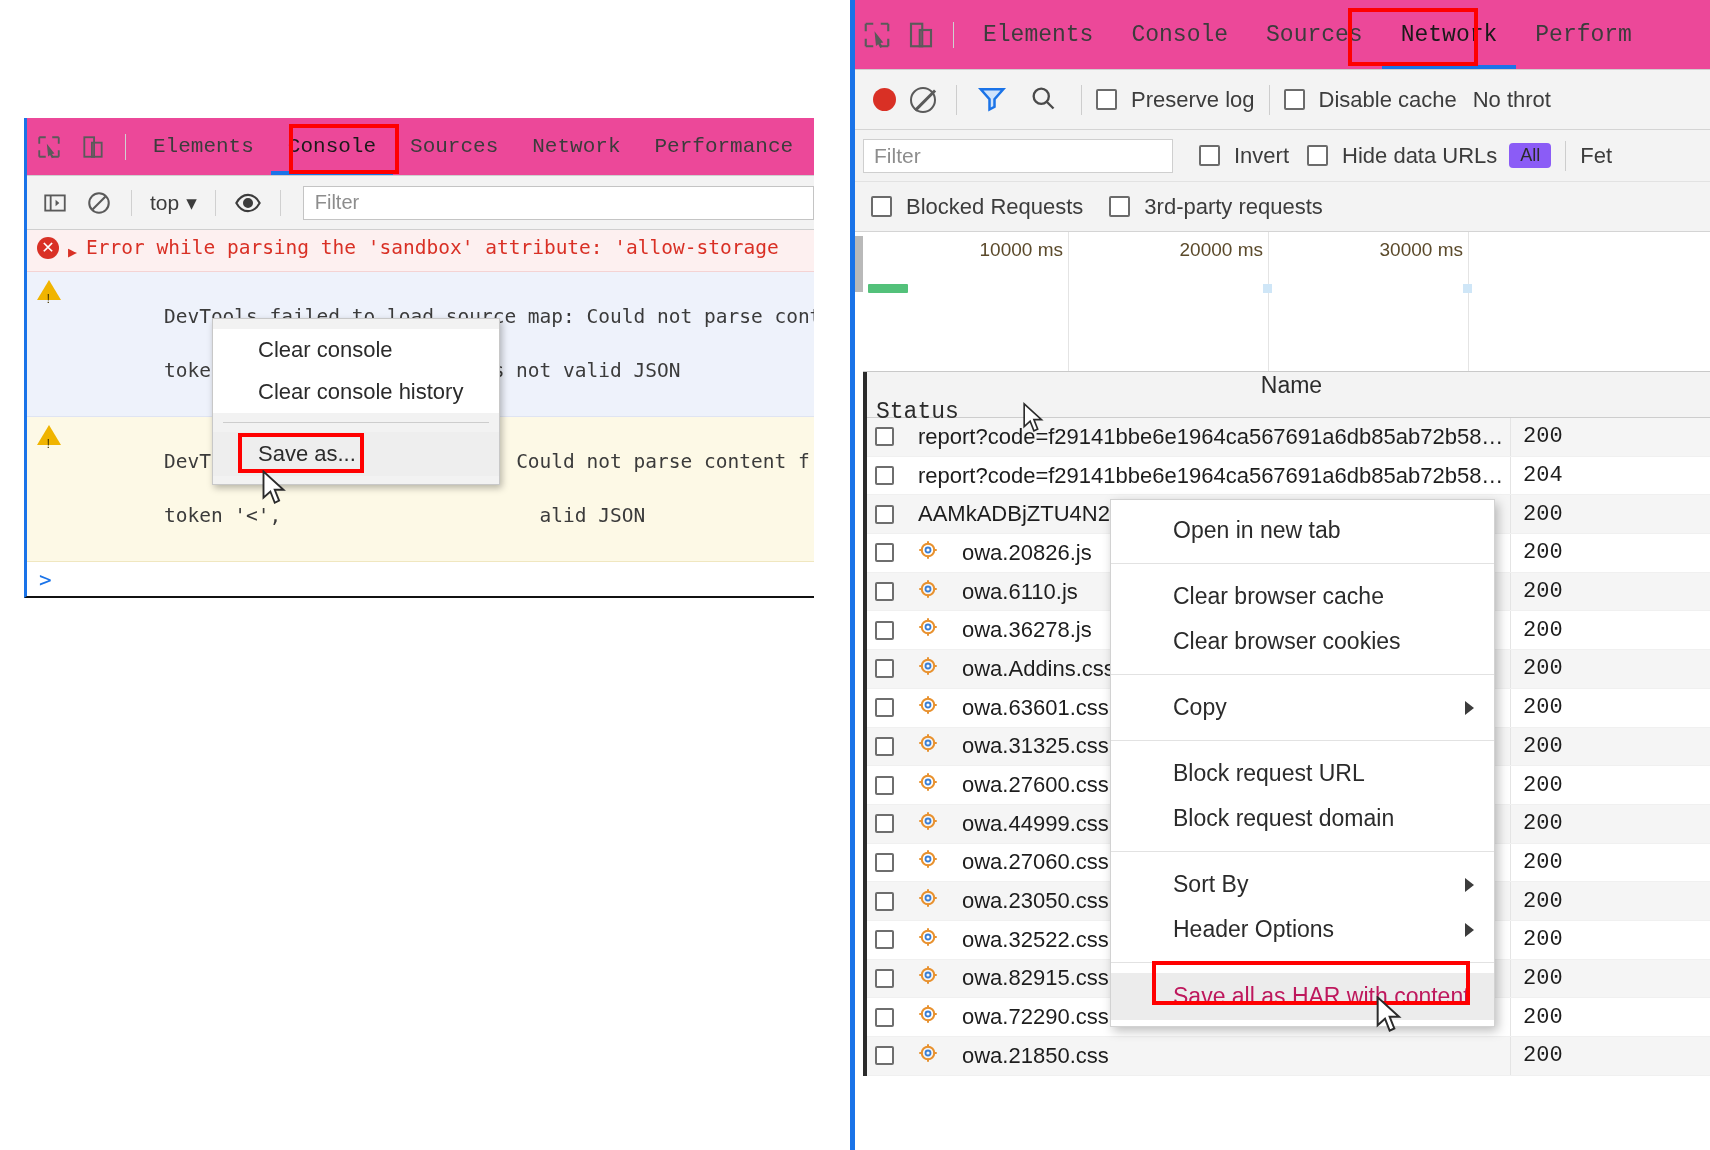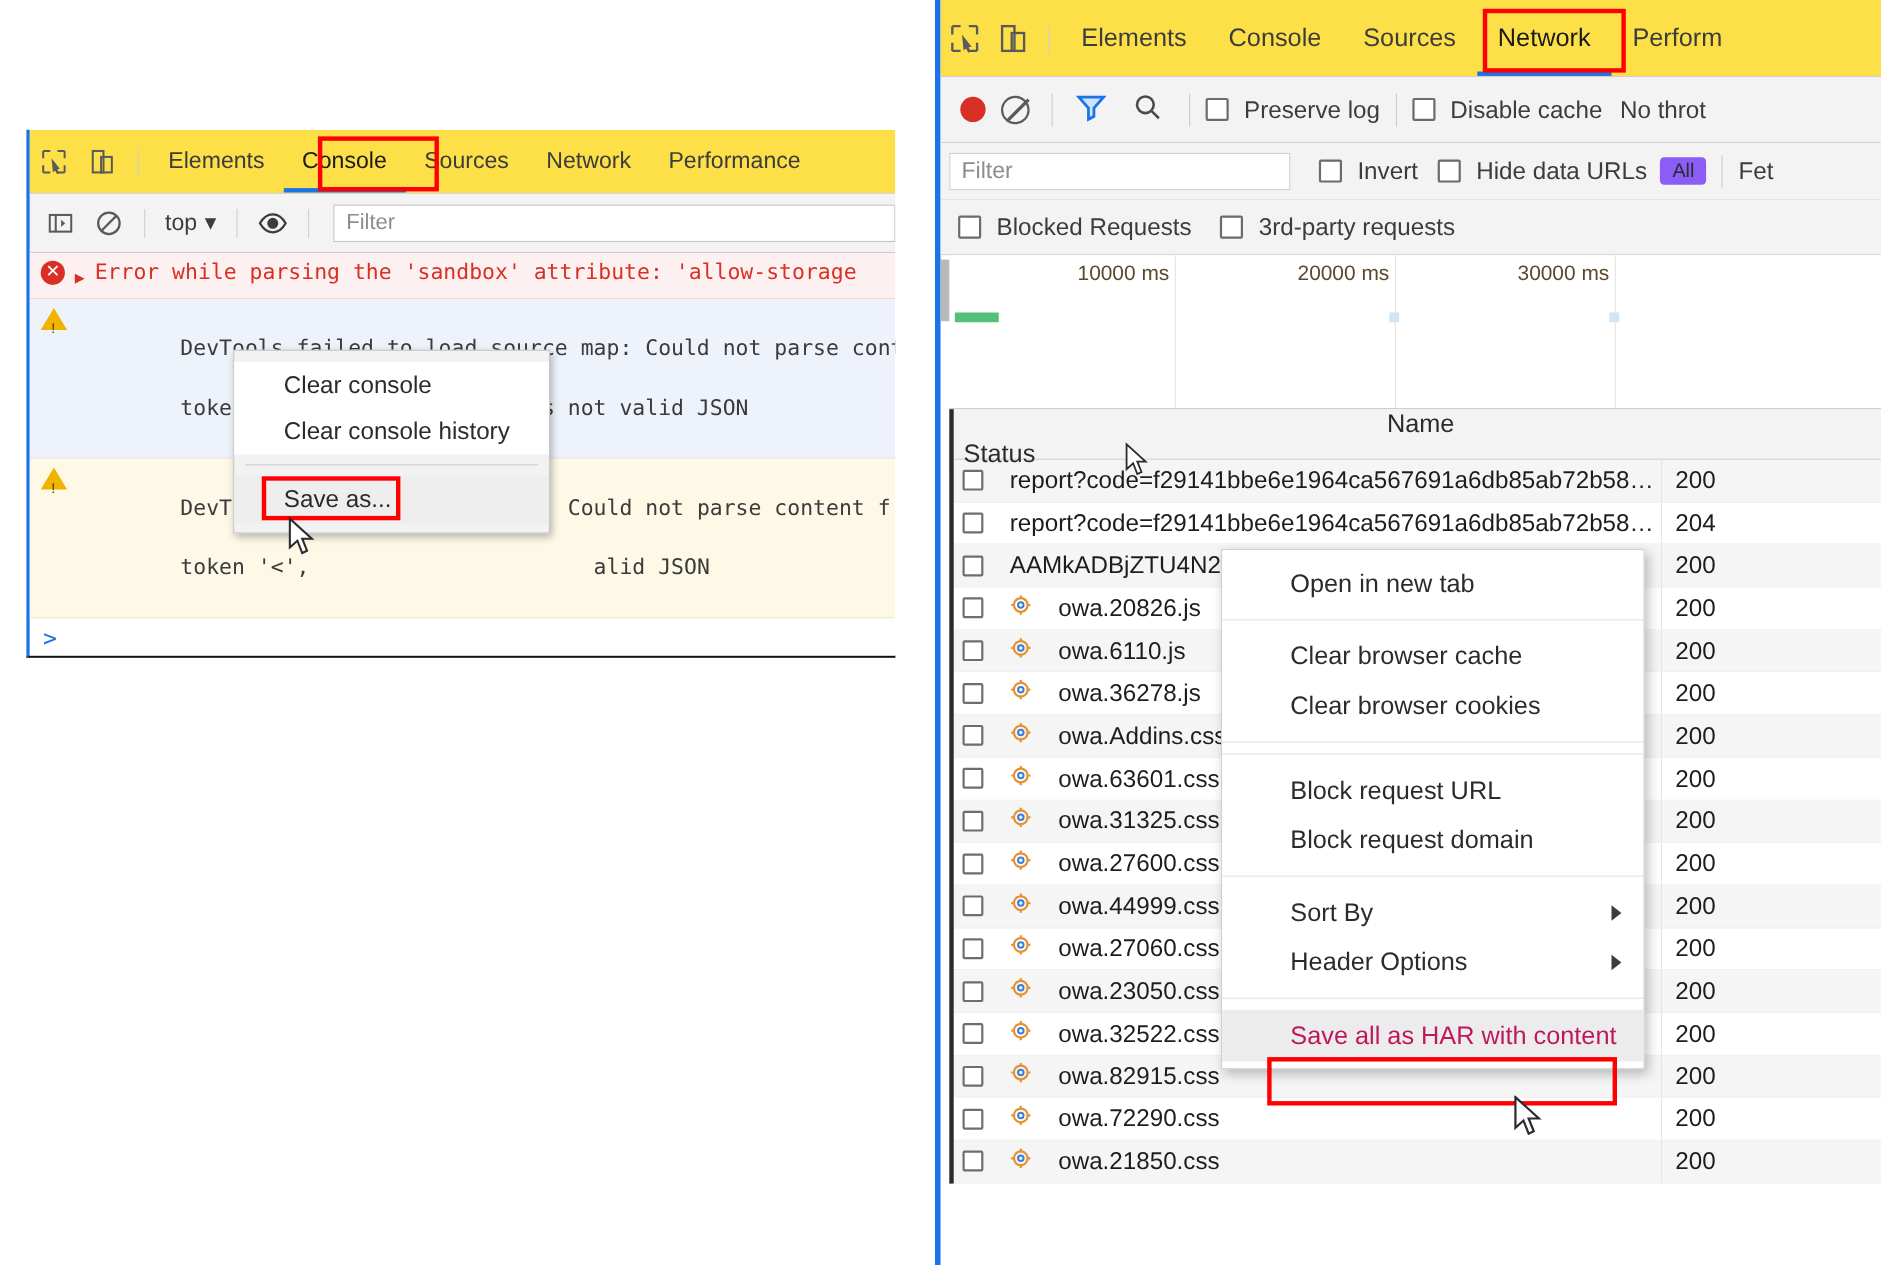--- a/index.html
+++ b/index.html
@@ -15,23 +15,24 @@
   
   #console-window{
     position:absolute; left:24px; top:118px; width:790px; height:480px;
     background:#ffffff;
     border-left:3px solid #1a73e8;
     border-bottom:2px solid #111;
     overflow:hidden;
   }
   .dt-tabbar{
     height:58px; display:flex; align-items:center;
-    background:#fde047;
+    background:#ec4899;
     border-bottom:1px solid #cfcfcf;
     position:relative;
+    font-family:Liberation Mono, monospace;
   }
   .dt-iconbtn{
     width:44px; height:44px; display:flex; align-items:center; justify-content:center;
     color:#5a5a5a;
   }
   .dt-sep{ width:1px; height:26px; background:#d0d0d0; margin:0 10px; }
   .dt-tab{
     padding:0 17px; height:56px; display:flex; align-items:center;
     font-size:21px; color:#3c3c3c; position:relative; white-space:nowrap;
   }
@@ -180,21 +181,21 @@
   
   .net-table{ position:relative; }
   .net-head{
     display:flex; align-items:center; height:46px;
     background:#f3f3f3; border-bottom:1px solid #cdcdcd;
     font-size:23px; color:#2b2b2b;
     margin-left:8px;
     flex-direction:column;
   }
   .col-name{ flex:1; padding-left:10px; }
-  .col-status{ width:200px; padding-left:12px; border-left:1px solid #d6d6d6; align-self:stretch; display:flex; align-items:center;}
+  .col-status{ width:200px; padding-left:12px; border-left:1px solid #d6d6d6; align-self:stretch; display:flex; align-items:center;font-family:Liberation Mono, monospace;}
   .net-row{
     display:flex; align-items:center; height:38.7px;
     font-size:22px; color:#1d1d1d;
     margin-left:8px;
     border-bottom:1px solid #f0f0f0;
   }
   .net-row.alt{ background:#f5f5f5; }
   .net-row .col-name{ display:flex; align-items:center; gap:24px; padding-left:12px; overflow:hidden; white-space:nowrap; }
   .net-row .col-status{ border-left:1px solid #e4e4e4; }
   .rowcb{ width:19px;height:19px;border:2px solid #6e6e6e;background:#fff;border-radius:2px;flex:none; }
@@ -652,20 +653,24 @@
 </div>
 
 <div class="redbox" style="left:1348px; top:8px; width:130px; height:58px;"></div>
 
 <div id="net-ctxmenu">
   <div class="nm-item">Open in new tab</div>
   <div class="nm-divider"></div>
   <div class="nm-item">Clear browser cache</div>
   <div class="nm-item">Clear browser cookies</div>
   <div class="nm-divider"></div>
+  <div class="nm-item">
+    <span>Copy</span>
+    <span class="nm-arrow"></span>
+  </div>
   <div class="nm-divider"></div>
   <div class="nm-item">Block request URL</div>
   <div class="nm-item">Block request domain</div>
   <div class="nm-divider"></div>
   <div class="nm-item">
     <span>Sort By</span>
     <span class="nm-arrow"></span>
   </div>
   <div class="nm-item">
     <span>Header Options</span>

